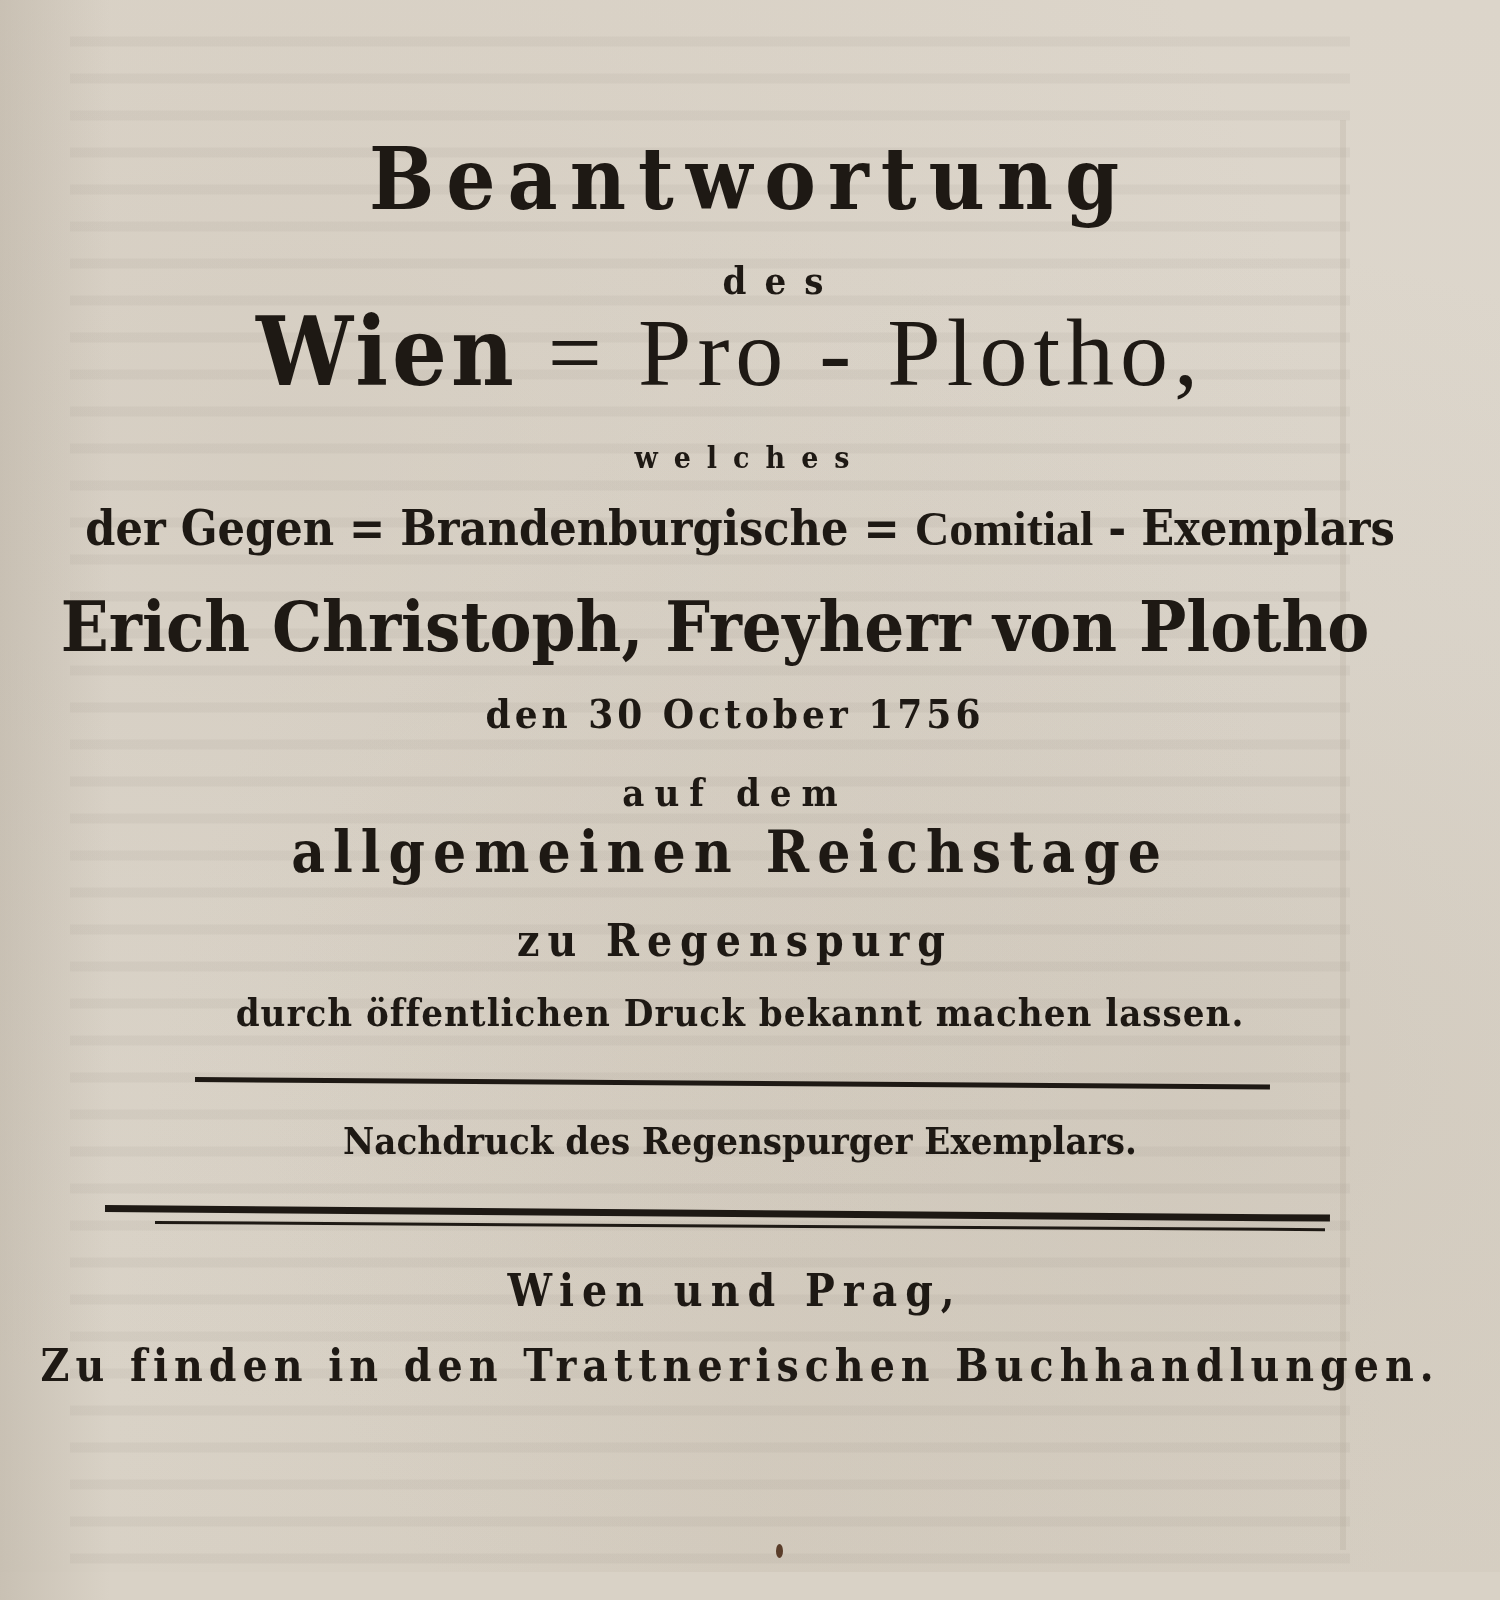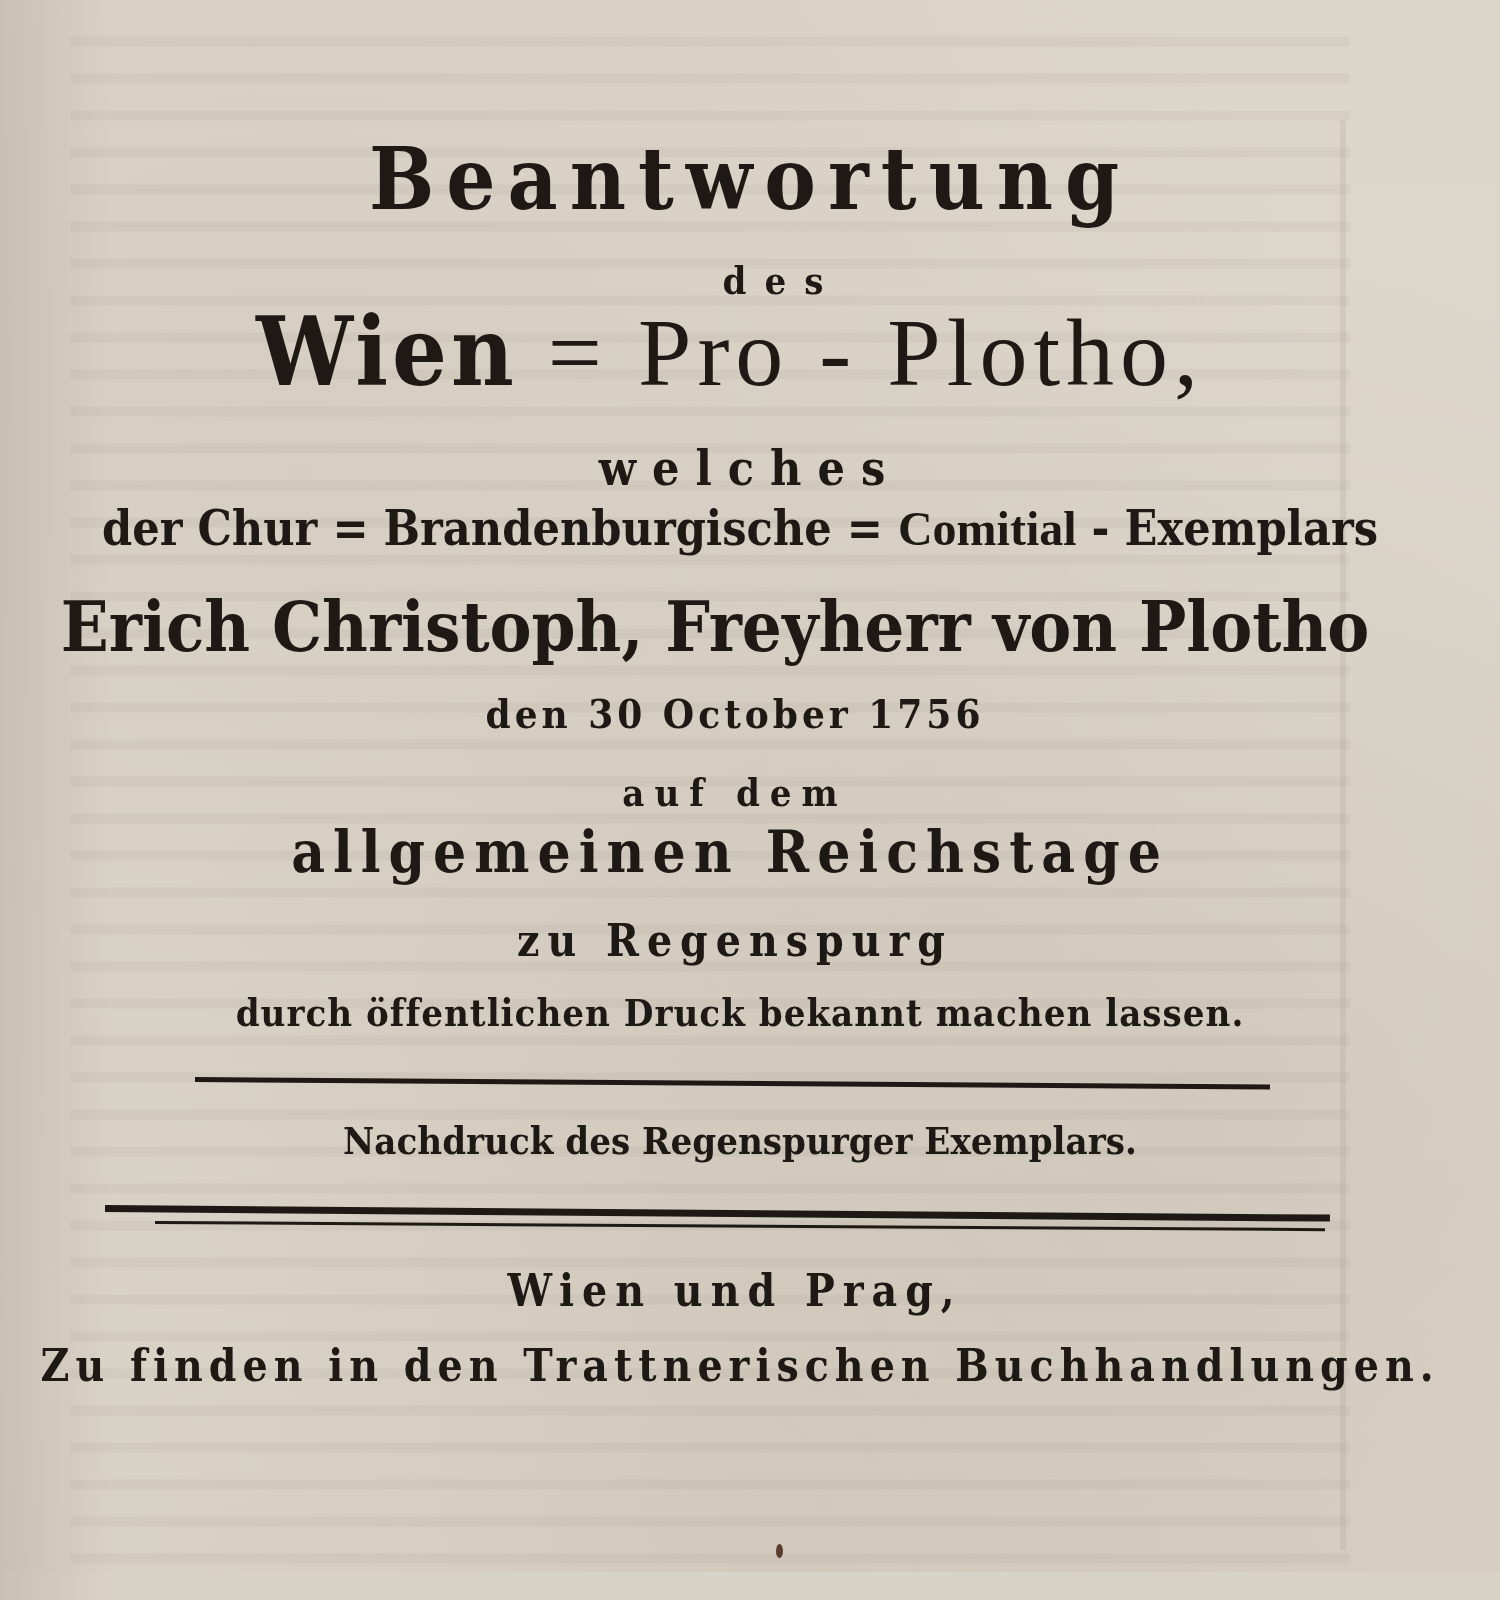--- a/index.html
+++ b/index.html
@@ -65,21 +65,21 @@
     }
     .blackletter {
       font-family: "DejaVu Serif", serif;
       font-weight: bold;
       font-stretch: condensed;
     }
     #l-title { top: 128px; font-size: 86px; letter-spacing: 12px; }
     #l-des { top: 258px; font-size: 38px; letter-spacing: 18px; margin-left: 32px; }
     #l-gegen { top: 295px; font-size: 96px; letter-spacing: 4px; left: -20px; }
     #l-gegen .roman-part { font-family: "Liberation Serif", serif; font-weight: normal; letter-spacing: 6px; }
-    #l-welches { top: 440px; font-size: 48px; letter-spacing: 16px; }
+    #l-welches { top: 440px; font-size: 30px; letter-spacing: 16px; }
     #l-chur { top: 500px; font-size: 48px; left: -10px; }
     #l-chur .roman-part { font-family: "Liberation Serif", serif; font-weight: bold; }
     #l-name { top: 585px; font-size: 70px; left: -35px; }
     #l-date { top: 690px; font-size: 40px; letter-spacing: 4px; left: -15px; }
     #l-aufdem { top: 770px; font-size: 38px; letter-spacing: 10px; left: -15px; }
     #l-reichstage { top: 818px; font-size: 58px; letter-spacing: 8px; left: -20px; }
     #l-regensburg { top: 915px; font-size: 44px; letter-spacing: 8px; left: -15px; }
     #l-druck { top: 990px; font-size: 38px; letter-spacing: 1px; left: -10px; }
     #l-nachdruck { top: 1118px; font-size: 38px; left: -10px; }
     #l-wien { top: 1265px; font-size: 44px; letter-spacing: 8px; left: -15px; }
@@ -112,21 +112,21 @@
 
   <div id="l-des" class="line blackletter">des</div>
 
   <div id="l-gegen" class="line">
     <span class="blackletter">Wien</span><span class="roman-part"> = </span><span class="roman-part">Pro - Plotho,</span>
   </div>
 
   <div id="l-welches" class="line blackletter">welches</div>
 
   <div id="l-chur" class="line">
-    <span class="blackletter">der Chur = Brandenburgische = </span><span class="roman-part">Comitial</span><span class="blackletter"> - Exemplars</span>
+    <span class="blackletter">der Gegen = Brandenburgische = </span><span class="roman-part">Comitial</span><span class="blackletter"> - Exemplars</span>
   </div>
 
   <div id="l-name" class="line blackletter">Erich Christoph, Freyherr von Plotho</div>
 
   <div id="l-date" class="line blackletter">den 30 October 1756</div>
 
   <div id="l-aufdem" class="line blackletter">auf dem</div>
 
   <div id="l-reichstage" class="line blackletter">allgemeinen Reichstage</div>
 

